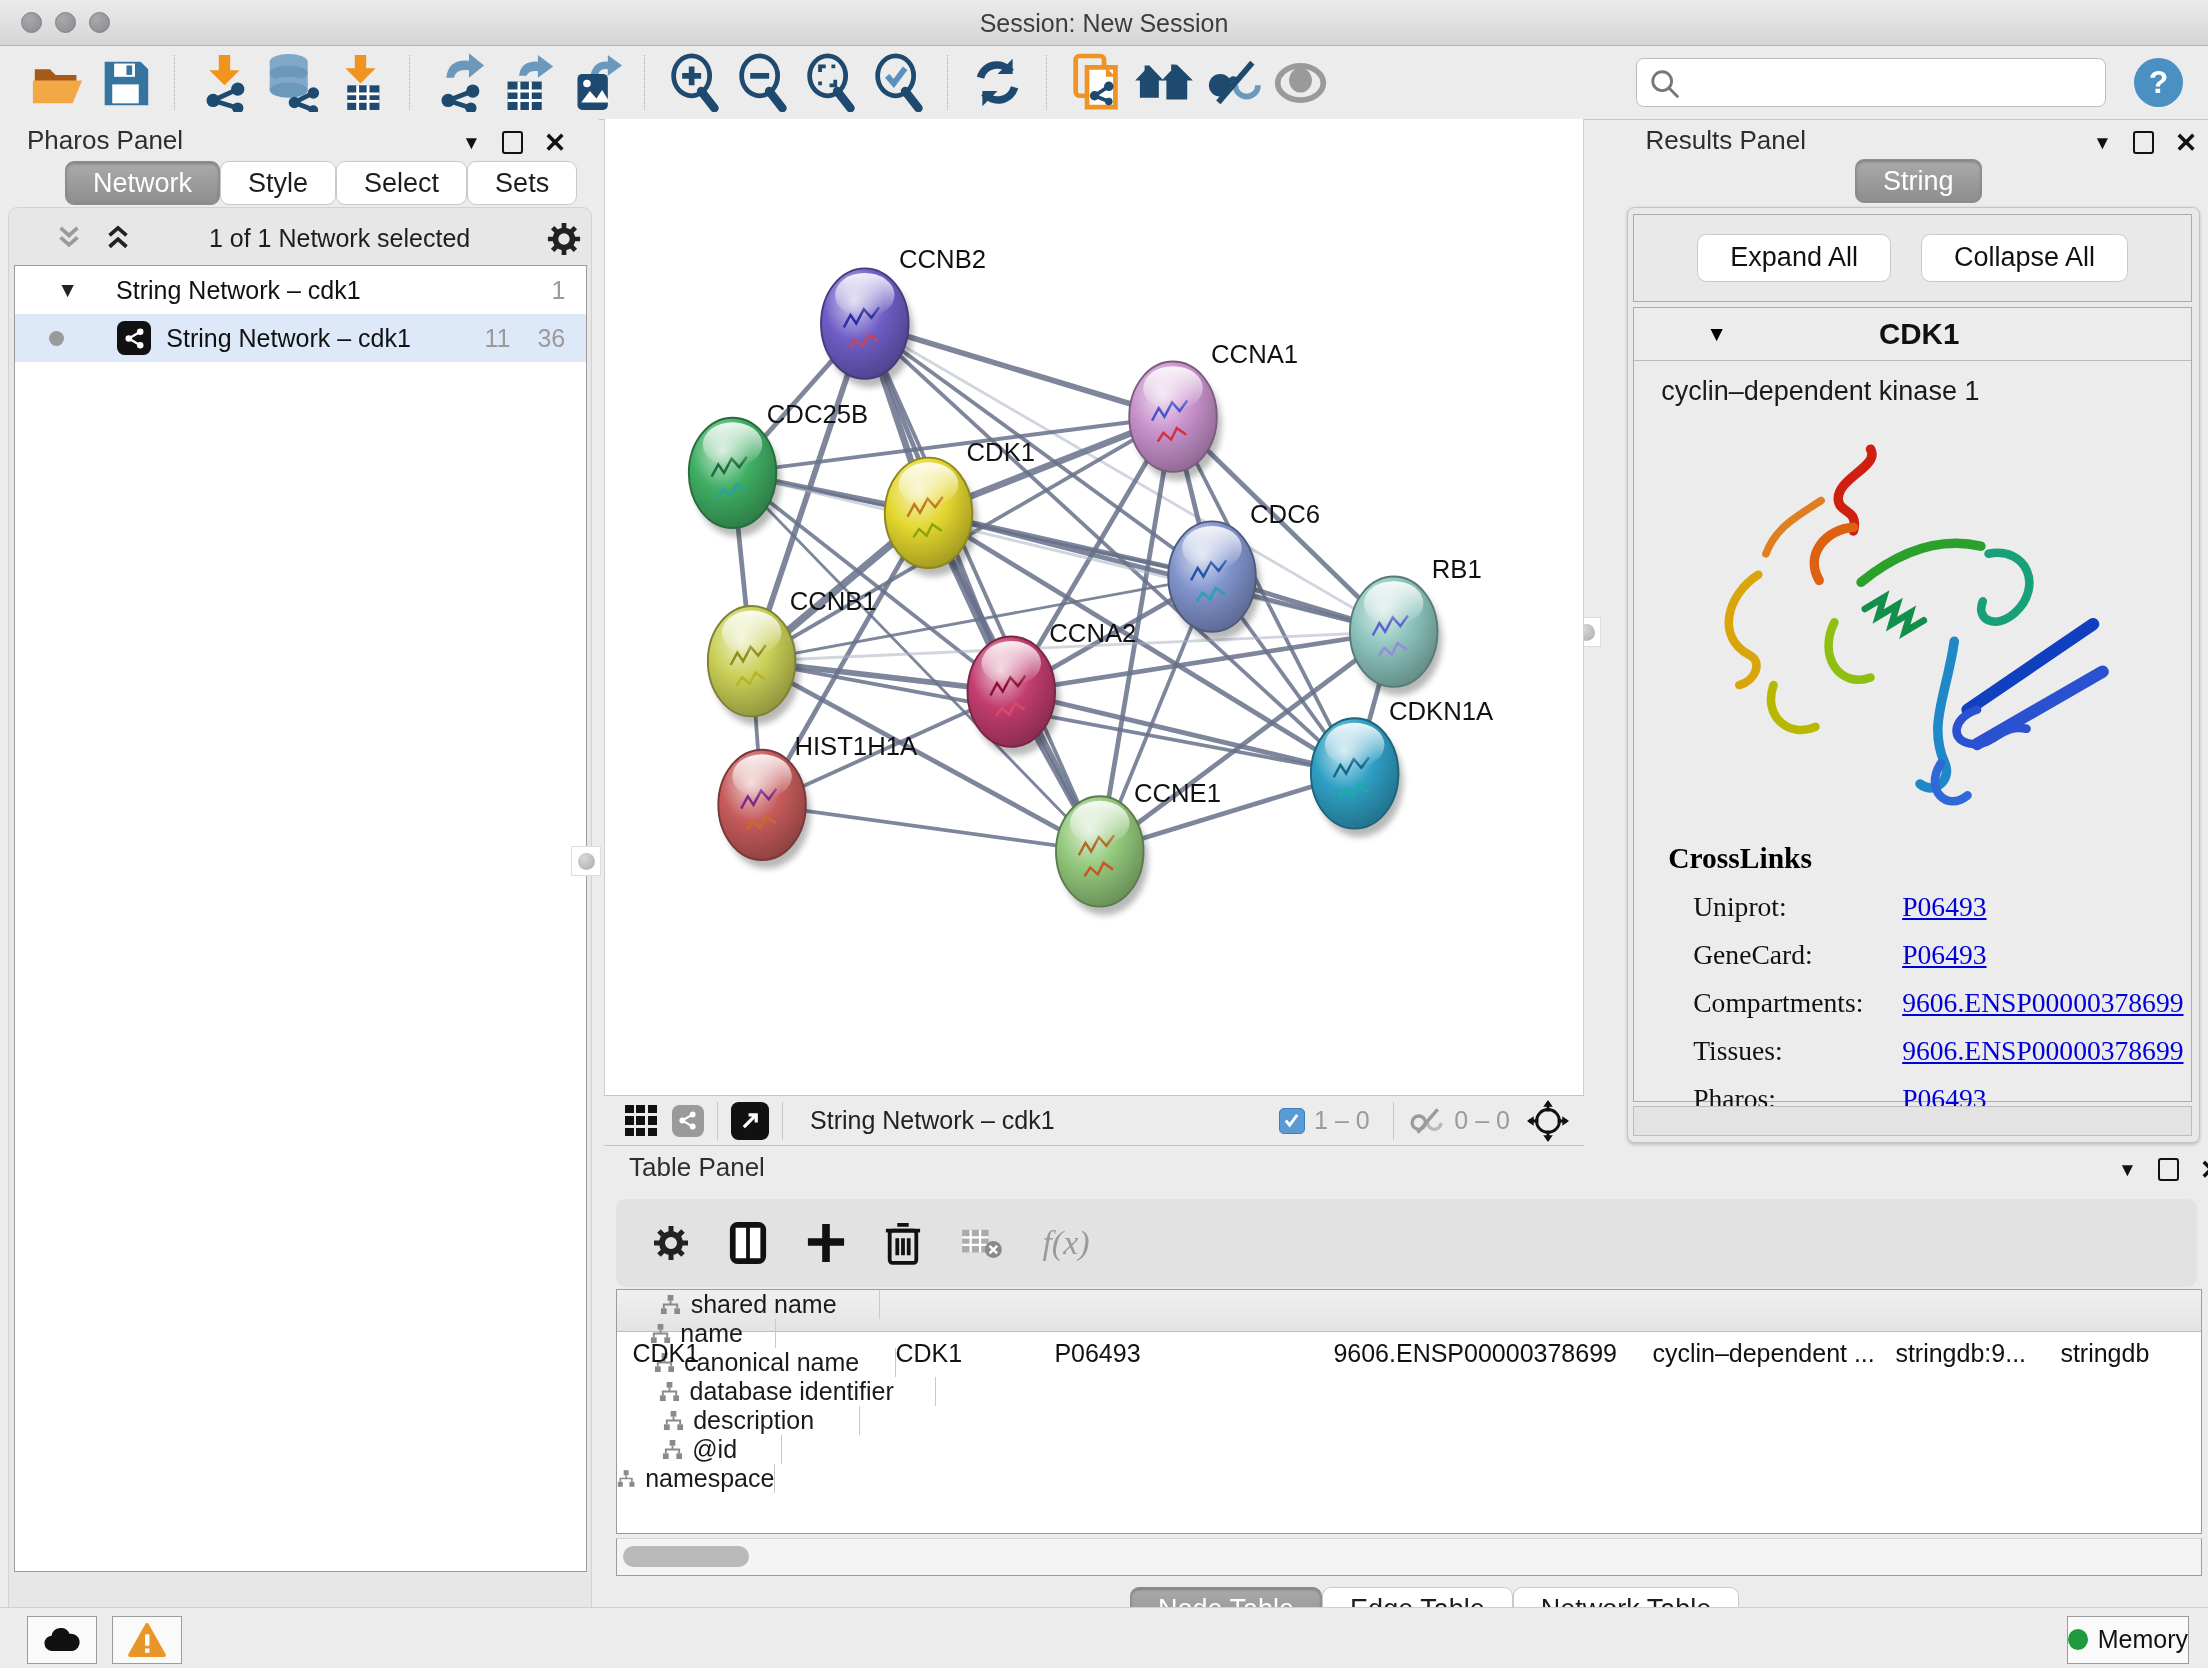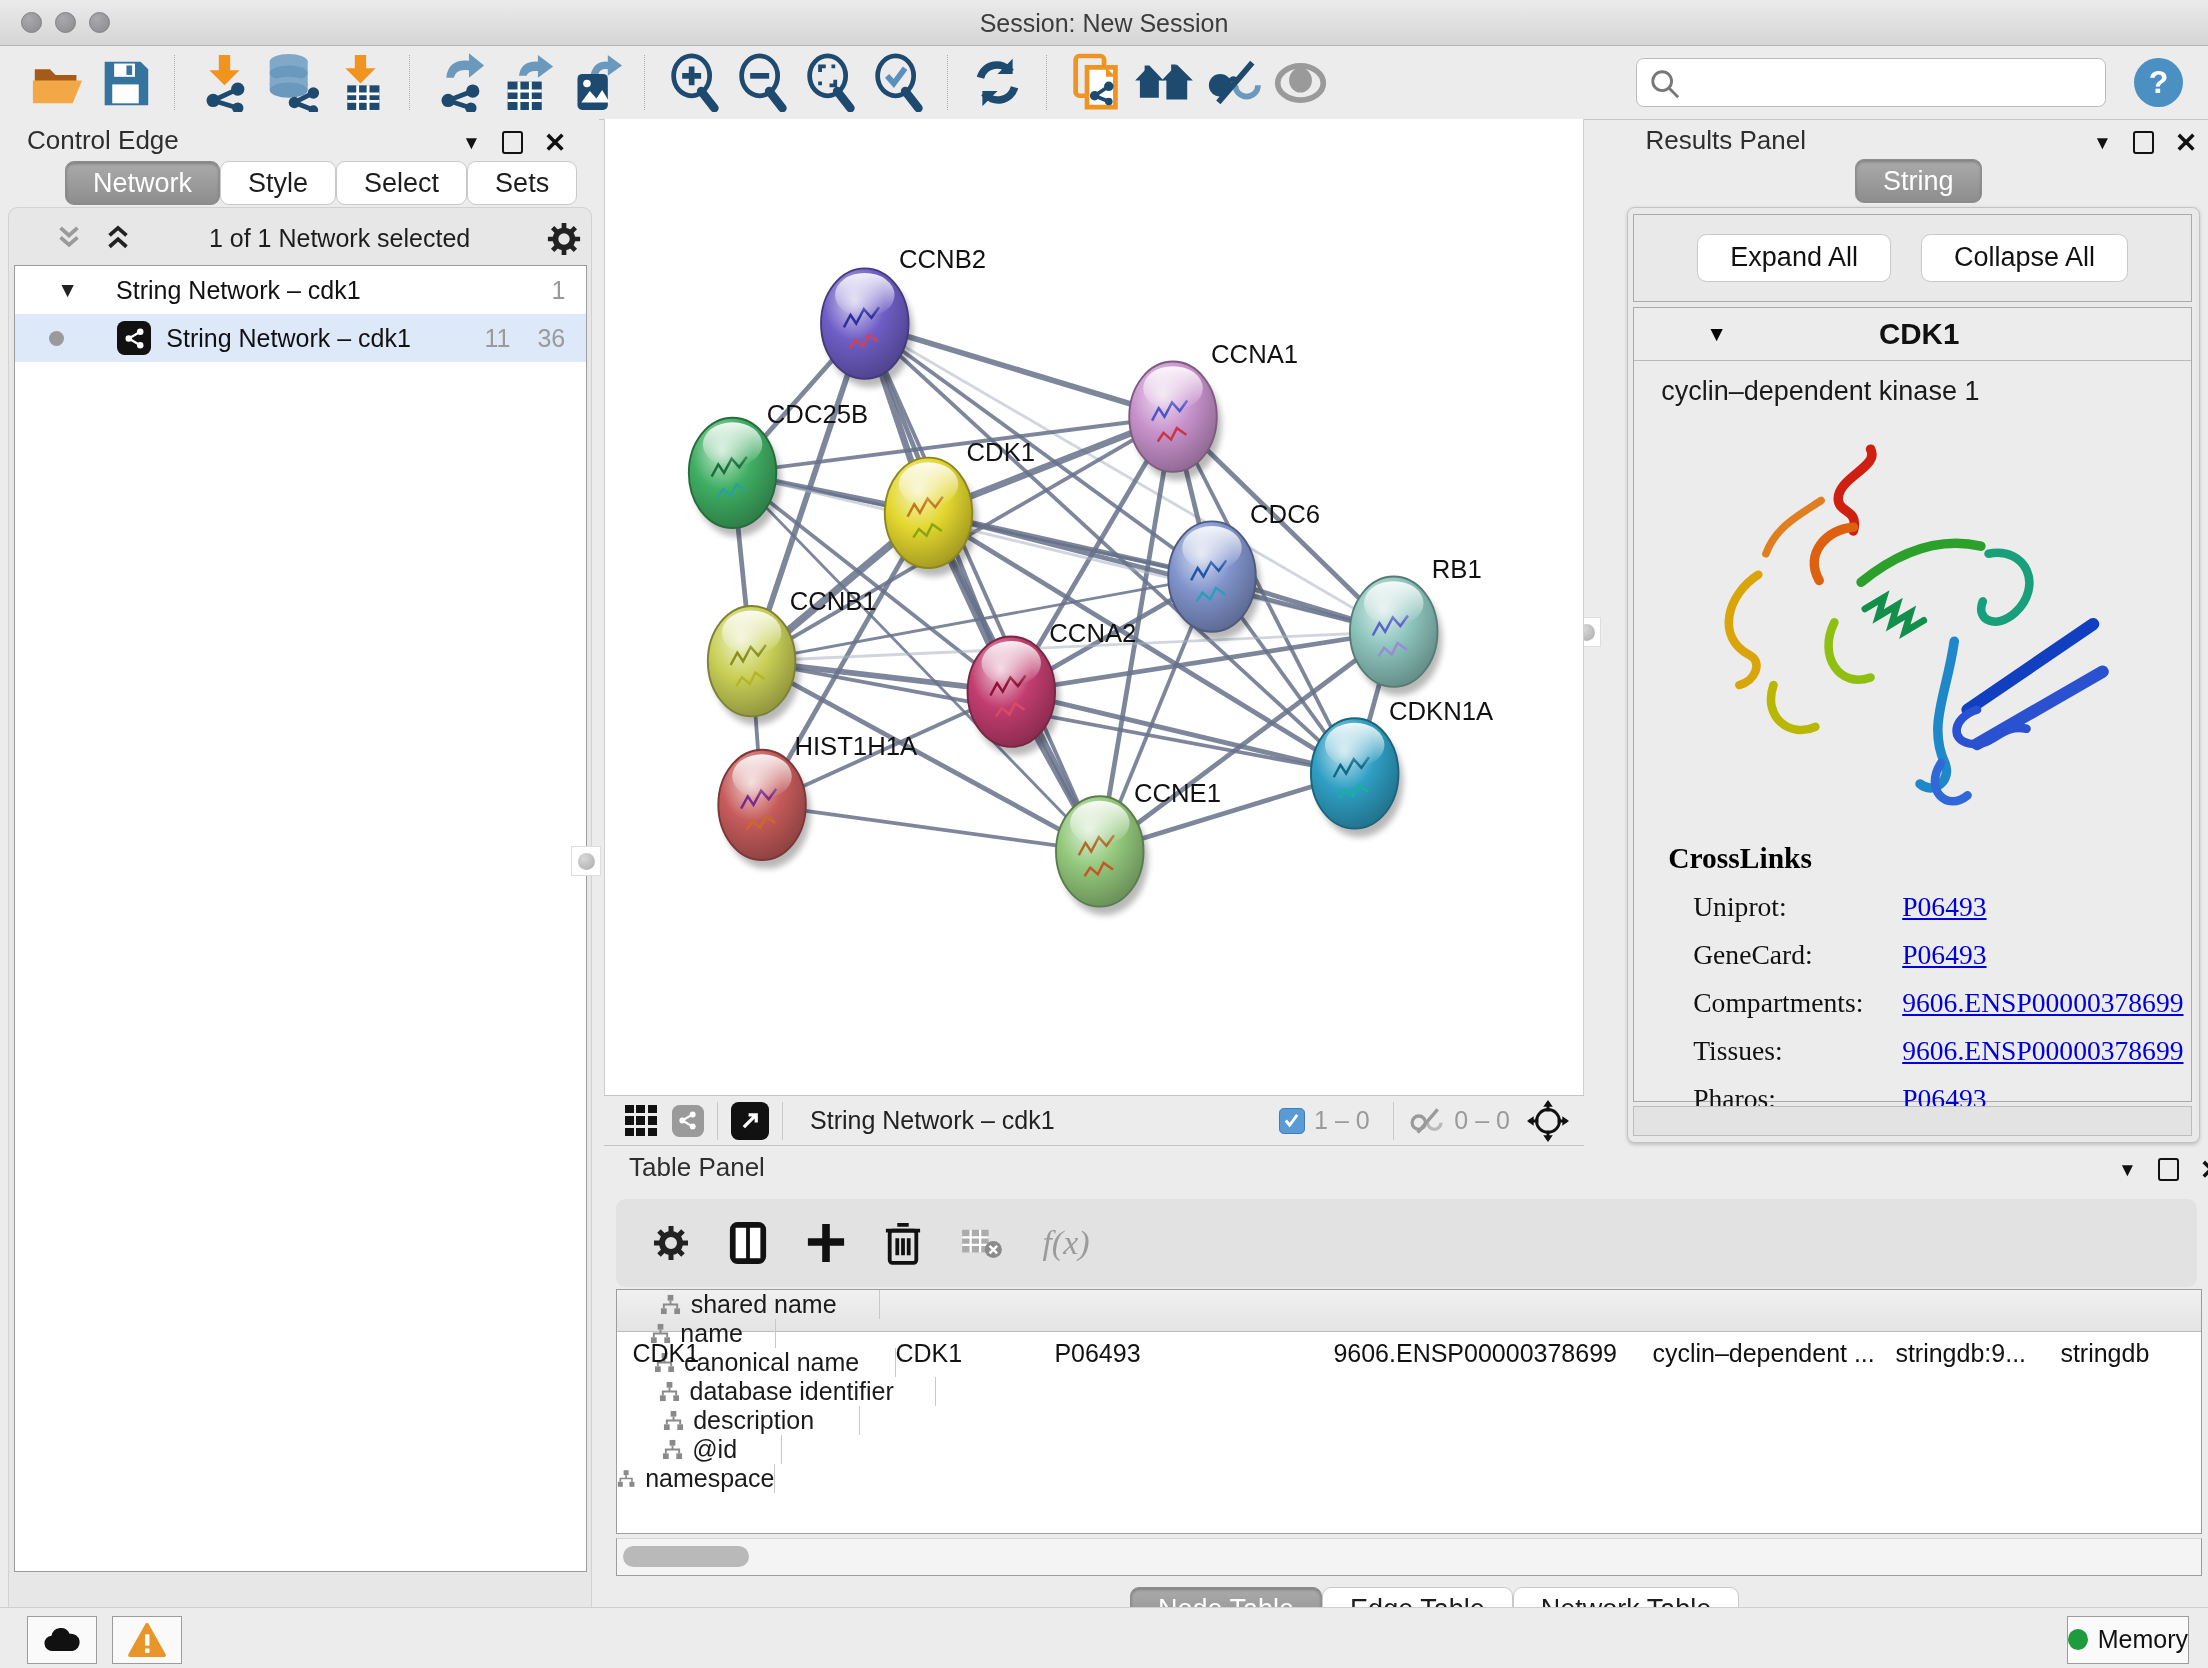--- a/index.html
+++ b/index.html
@@ -307,21 +307,21 @@
       <svg id="search-glass" width="32" height="32" viewBox="0 0 34 34">
         <circle cx="14" cy="14" r="10" fill="none" stroke="#777" stroke-width="3"></circle>
         <path d="M21 21 L31 31" stroke="#777" stroke-width="3"></path>
       </svg>
       <input id="search-input" placeholder="" style="">
     </div>
     <div id="help-btn">?</div>
   </div>
 
   <div id="control-panel" class="abs">
-    <div style="position:absolute;left:27px;top:5.7px" class="panel-head">Control Edge</div>
+    <div style="position:absolute;left:27px;top:5.7px" class="panel-head">Pharos Panel</div>
     <div class="win-ctrl" style="position:absolute;left:462px;top:7.6px">
       <span class="wc-min">▼</span>
       <span class="wc-float"></span>
       <span class="wc-close">✕</span>
     </div>
     <div id="cp-tabs">
         <div class="tab active">Network</div>
         <div class="tab">Style</div>
         <div class="tab">Select</div>
         <div class="tab">Sets</div>

